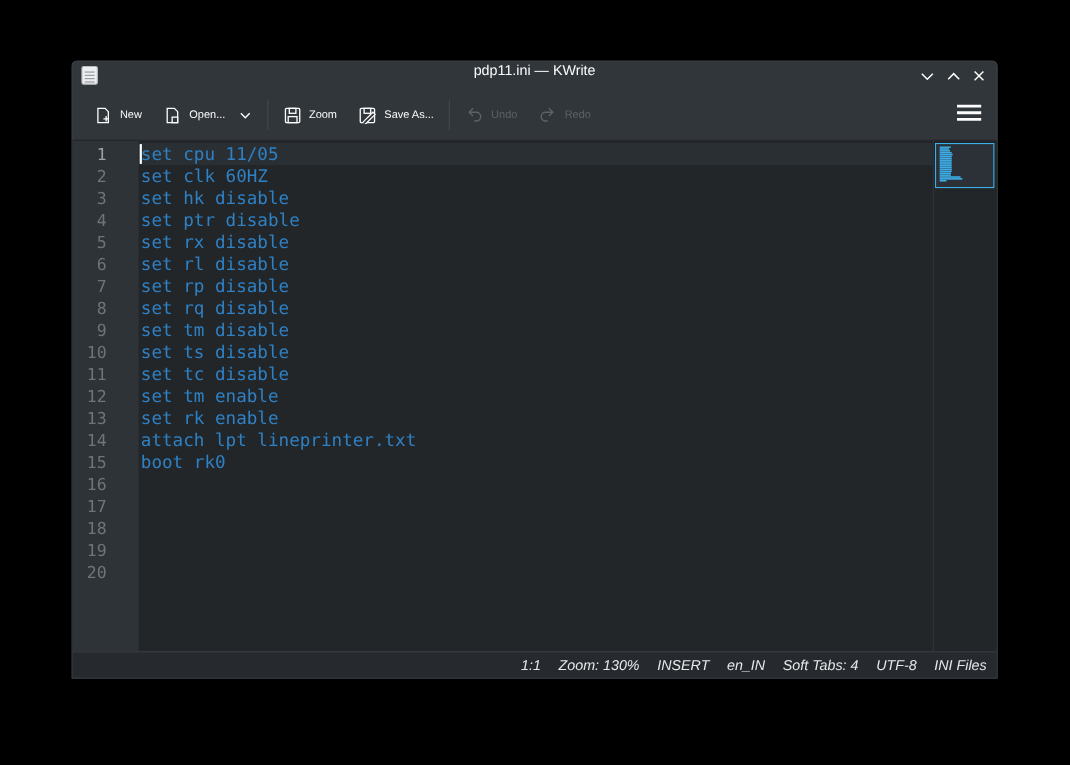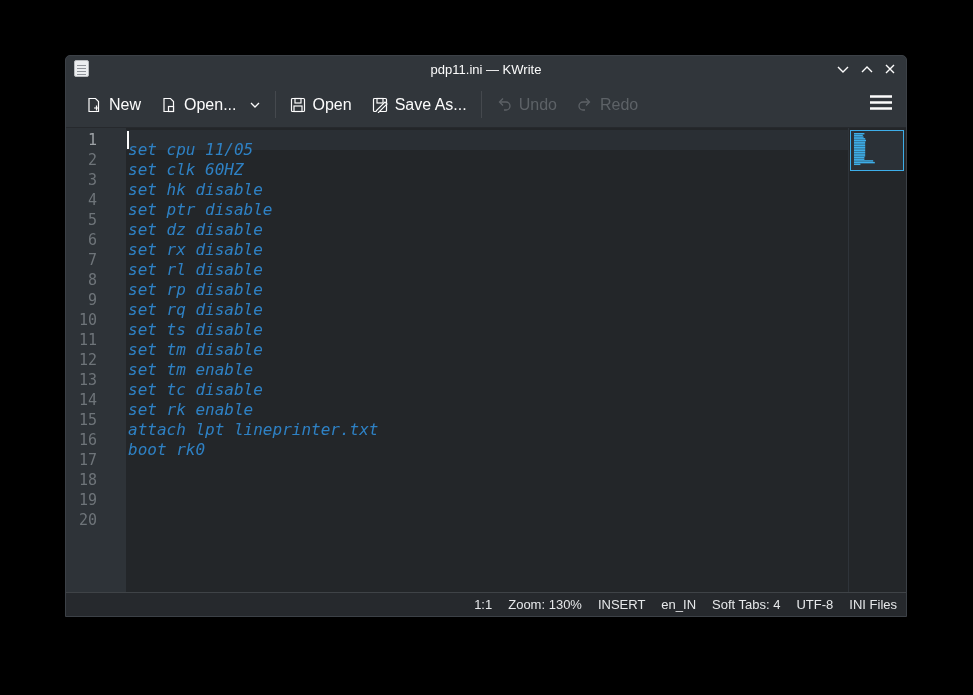--- a/index.html
+++ b/index.html
@@ -3,51 +3,51 @@
 <meta charset="utf-8">
 <style>
   * { margin:0; padding:0; box-sizing:border-box; }
   html,body { width:973px; height:695px; background:#000; overflow:hidden; font-family:"Liberation Sans",sans-serif; }
   .window {
     position:absolute; left:65px; top:55px; width:842px; height:562px;
     background:#31363b; border:1px solid #3c4147; border-radius:5px 5px 0 0;
     display:flex; flex-direction:column;
   }
   
-  .titlebar { height:26px; flex:0 0 26px; display:flex; align-items:center; position:relative; }
+  .titlebar { height:26px; flex:0 0 26px; display:flex; align-items:flex-start; position:relative; }
   .app-icon { position:absolute; left:8px; top:4px; width:15px; height:17px; background:#eceef0; border-radius:2px; border:1px solid #b9bcbf; }
   .app-icon::before { content:""; position:absolute; left:2px; top:4px; width:9px; height:1px; background:#90949a; box-shadow:0 3px 0 #90949a, 0 6px 0 #90949a, 0 9px 0 #90949a; }
   .title { flex:1; text-align:center; color:#fcfcfc; font-size:13px; }
   .win-controls { position:absolute; right:10px; top:0; height:26px; display:flex; align-items:center; gap:10px; }
   .win-controls svg { display:block; }
   
   .toolbar { height:46px; flex:0 0 46px; display:flex; align-items:center; padding:0 13px 0 20px; border-bottom:1px solid #26292d; }
-  .tbtn { display:flex; align-items:center; gap:7px; color:#fcfcfc; font-size:16px; margin-right:20px; }
+  .tbtn { display:flex; align-items:center; gap:7px; color:#fcfcfc; font-size:10px; margin-right:20px; }
   .tbtn.nomargin { margin-right:0; }
   .tbtn.disabled { color:#5d6267; }
   .tbtn svg { display:block; }
   .tb-sep { width:1px; height:27px; background:#45494e; margin:0 14px; }
   .open-chevron { margin-left:5px; }
   .hamburger { margin-left:auto; }
   
   .editor { flex:1; display:flex; position:relative; background:#232629; overflow:hidden; }
   .gutter { width:60px; flex:0 0 60px; background:#2e3338; padding-top:2px; }
   .gutter .ln { height:20px; line-height:20px; text-align:right; padding-right:29px; font-family:"DejaVu Sans Mono",monospace; font-size:15px; color:#6e7479; }
   .gutter .ln.current { color:#9da2a6; }
-  .code { flex:1; position:relative; padding-top:12px;font-style:italic; }
+  .code { flex:1; position:relative; padding-top:2px; }
   .curline { position:absolute; left:0; right:0; top:2px; height:20px; background:#2a2f34; }
   .code pre { position:relative; height:20px; line-height:20px; padding-left:2px; font-family:"DejaVu Sans Mono",monospace; font-size:16px; color:#2e81c4; }
   .cursor { position:absolute; left:1px; top:3px; width:2px; height:18px; background:#fcfcfc; }
   
   .minimap { width:58px; flex:0 0 58px; position:relative; background:#232629; border-left:1px solid #2f343a; }
   .mm-view { position:absolute; left:1px; right:2px; top:2px; height:41px; border:1px solid #3daee9; background:#2b3137; }
   .mm-text { position:absolute; left:3px; top:2px; }
   
   .statusbar { height:24px; flex:0 0 24px; background:#26292d; border-top:1px solid #3f4347; display:flex; align-items:center; justify-content:flex-end; padding-right:9px; }
-  .sb-item { color:#e6e8ea; font-size:13px; margin-left:16px; }
+  .sb-item { color:#e6e8ea; font-size:13px; margin-left:16px;font-style:italic; }
 </style>
 </head>
 <body>
 
 <div class="window">
   <div class="titlebar">
     <div class="app-icon"></div>
     <div class="title">pdp11.ini — KWrite</div>
     <div class="win-controls">
       <span>
@@ -94,21 +94,21 @@
     </div>
     <div class="tb-sep"></div>
     <div class="tbtn">
       <span>
           <svg width="16" height="16" viewBox="0 0 16 16">
             <rect x="1.5" y="1.5" width="13" height="13" rx="1" fill="none" stroke="#fcfcfc" stroke-width="1.2"></rect>
             <rect x="5" y="1.5" width="6" height="4.5" fill="none" stroke="#fcfcfc" stroke-width="1.2"></rect>
             <rect x="4" y="9" width="8" height="5.5" fill="none" stroke="#fcfcfc" stroke-width="1.2"></rect>
           </svg>
         </span>
-      <span>Open</span>
+      <span>Zoom</span>
     </div>
     <div class="tbtn nomargin">
       <span>
           <svg width="16" height="16" viewBox="0 0 16 16">
             <rect x="1.5" y="1.5" width="13" height="13" rx="1" fill="none" stroke="#fcfcfc" stroke-width="1.2"></rect>
             <rect x="5" y="1.5" width="6" height="4.5" fill="none" stroke="#fcfcfc" stroke-width="1.2"></rect>
             <path d="M4,14 L13,5 L15,7 L6,16" fill="#31363b" stroke="#fcfcfc" stroke-width="1.1"></path>
           </svg>
         </span>
       <span>Save As...</span>
@@ -162,29 +162,28 @@
       <div class="ln">19</div>
       <div class="ln">20</div>
     </div>
     <div class="code">
       <div class="curline"></div>
       <div class="cursor"></div>
       <pre>set cpu 11/05</pre>
       <pre>set clk 60HZ</pre>
       <pre>set hk disable</pre>
       <pre>set ptr disable</pre>
-      <pre>set dz disable</pre>
       <pre>set rx disable</pre>
       <pre>set rl disable</pre>
       <pre>set rp disable</pre>
       <pre>set rq disable</pre>
+      <pre>set tm disable</pre>
       <pre>set ts disable</pre>
-      <pre>set tm disable</pre>
+      <pre>set tc disable</pre>
       <pre>set tm enable</pre>
-      <pre>set tc disable</pre>
       <pre>set rk enable</pre>
       <pre>attach lpt lineprinter.txt</pre>
       <pre>boot rk0</pre>
       <pre></pre>
     </div>
     <div class="minimap">
       <div class="mm-view">
         <div class="mm-text" id="mm-text"><svg width="46" height="38" viewBox="0 0 46 38">
               <rect x="0" y="0.00" width="10.4" height="1.45" fill="#3daee9"></rect>
               <rect x="0" y="1.70" width="8.8" height="1.45" fill="#3daee9"></rect>

